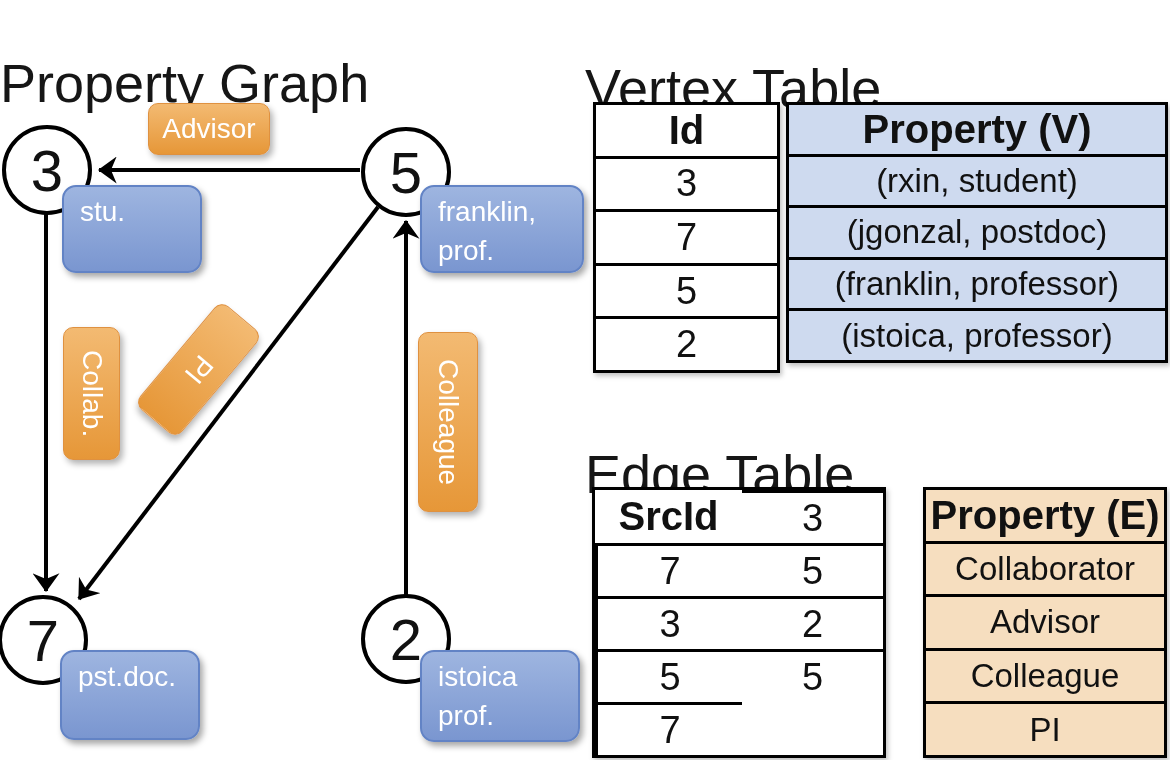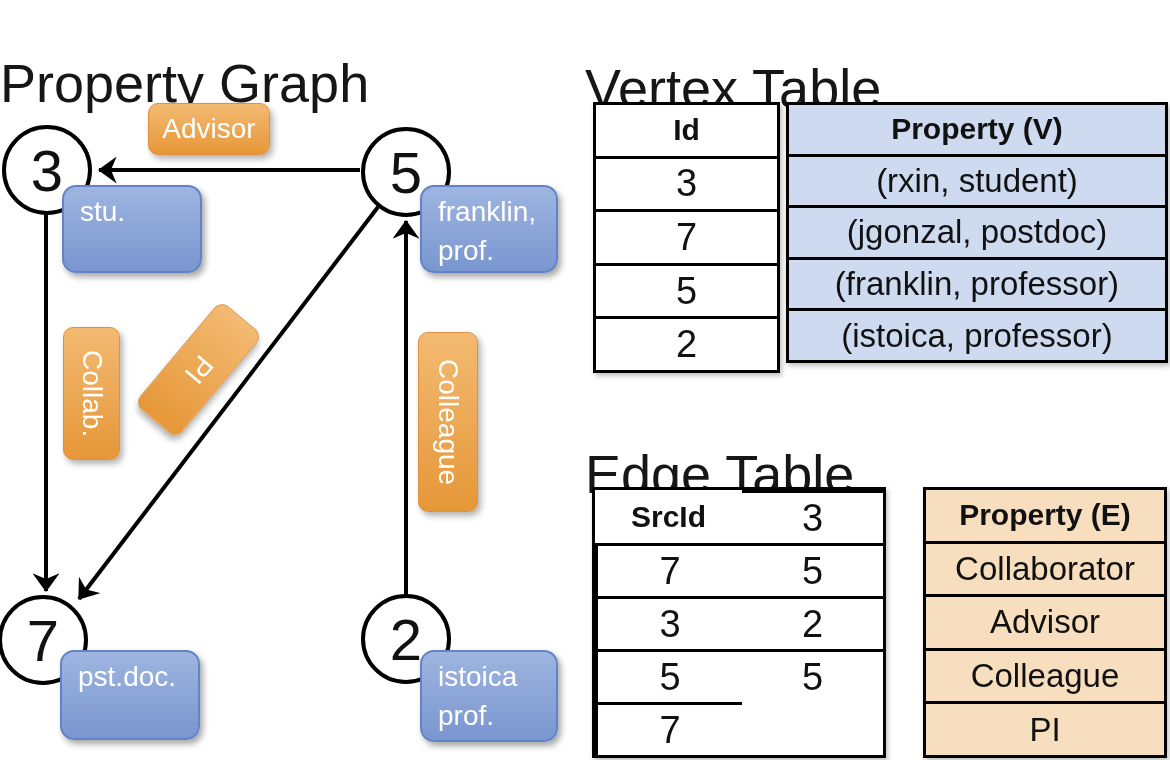--- a/index.html
+++ b/index.html
@@ -43,21 +43,21 @@
     display:flex; flex-direction:column; background:#fff;
     box-shadow:2px 3px 5px rgba(0,0,0,0.25);
   }
   .subtable.bluefill { background:var(--vertex-fill); }
   .subtable.tanfill  { background:var(--edge-fill); }
   .cell {
     flex:1; display:flex; align-items:center; justify-content:center;
     border-top:3px solid #000; font-size:33px; color:#111; white-space:nowrap;
   }
   .cell.first { border-top:none; }
-  .cell.header { font-weight:bold; font-size:30px; }
+  .cell.header { font-weight:bold; font-size:40px; }
   .cell.num { font-size:38px; }
   .gridtable {
     position:absolute; box-sizing:border-box; border:3px solid #000;
     display:grid; grid-template-columns:147px 1fr; background:#fff;
     box-shadow:2px 3px 5px rgba(0,0,0,0.25);
   }
   .gridtable .cell { border-top:3px solid #000; }
   .gridtable .cell.toprow { border-top:none; }
   .gridtable .cell.col2 { border-left:3px solid #000; }
 </style>
@@ -90,28 +90,28 @@
     <div class="vcircle" style="left:-2px; top:595px;">
       <span>7</span>
     </div>
     <div class="vcircle" style="left:361px; top:594px;">
       <span>2</span>
     </div>
 
     <div class="vbox" style="left:62px; top:185px; width:140px; height:88px;">
       <div>stu.</div>
     </div>
-    <div class="vbox" style="left:420px; top:185px; width:138px; height:88px;">
+    <div class="vbox" style="left:420px; top:185px; width:164px; height:88px;">
       <div>franklin,</div>
       <div>prof.</div>
     </div>
     <div class="vbox" style="left:60px; top:650px; width:140px; height:90px;">
       <div>pst.doc.</div>
     </div>
-    <div class="vbox" style="left:420px; top:650px; width:138px; height:92px;">
+    <div class="vbox" style="left:420px; top:650px; width:160px; height:92px;">
       <div>istoica</div>
       <div>prof.</div>
     </div>
 
     <div class="elabel" style="left:148px; top:103px; width:122px; height:52px;">Advisor</div>
     <div class="elabel vertical" style="left:63px; top:327px; width:57px; height:133px;">Collab.</div>
     <div class="elabel vertical tilted" style="left:171px; top:302px; width:55px; height:135px;">PI</div>
     <div class="elabel vertical" style="left:418px; top:332px; width:60px; height:180px;">Colleague</div>
   </section>
 

